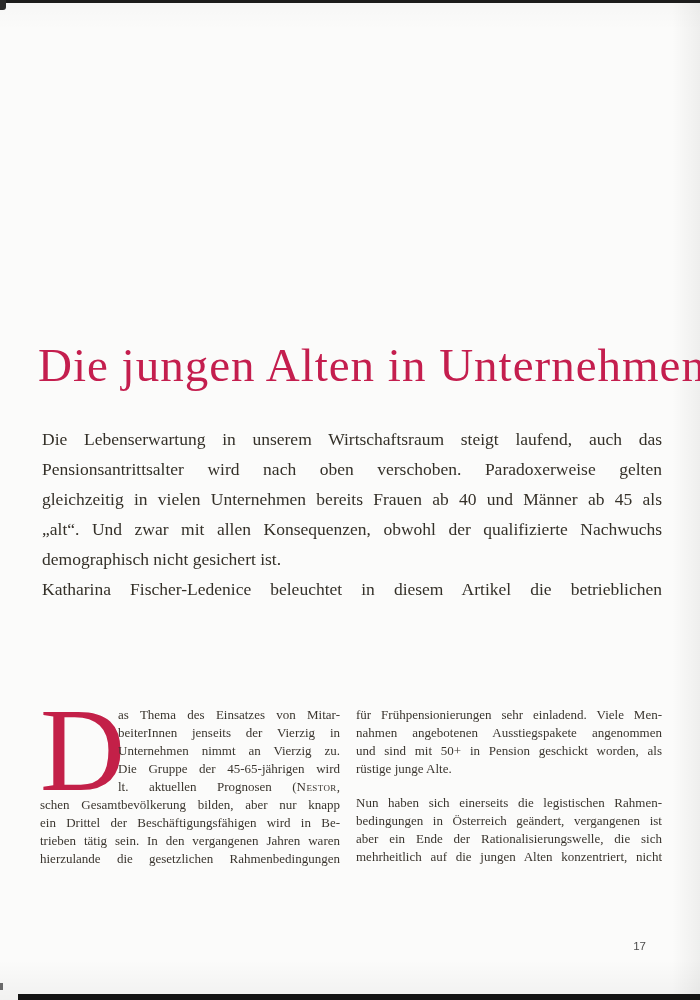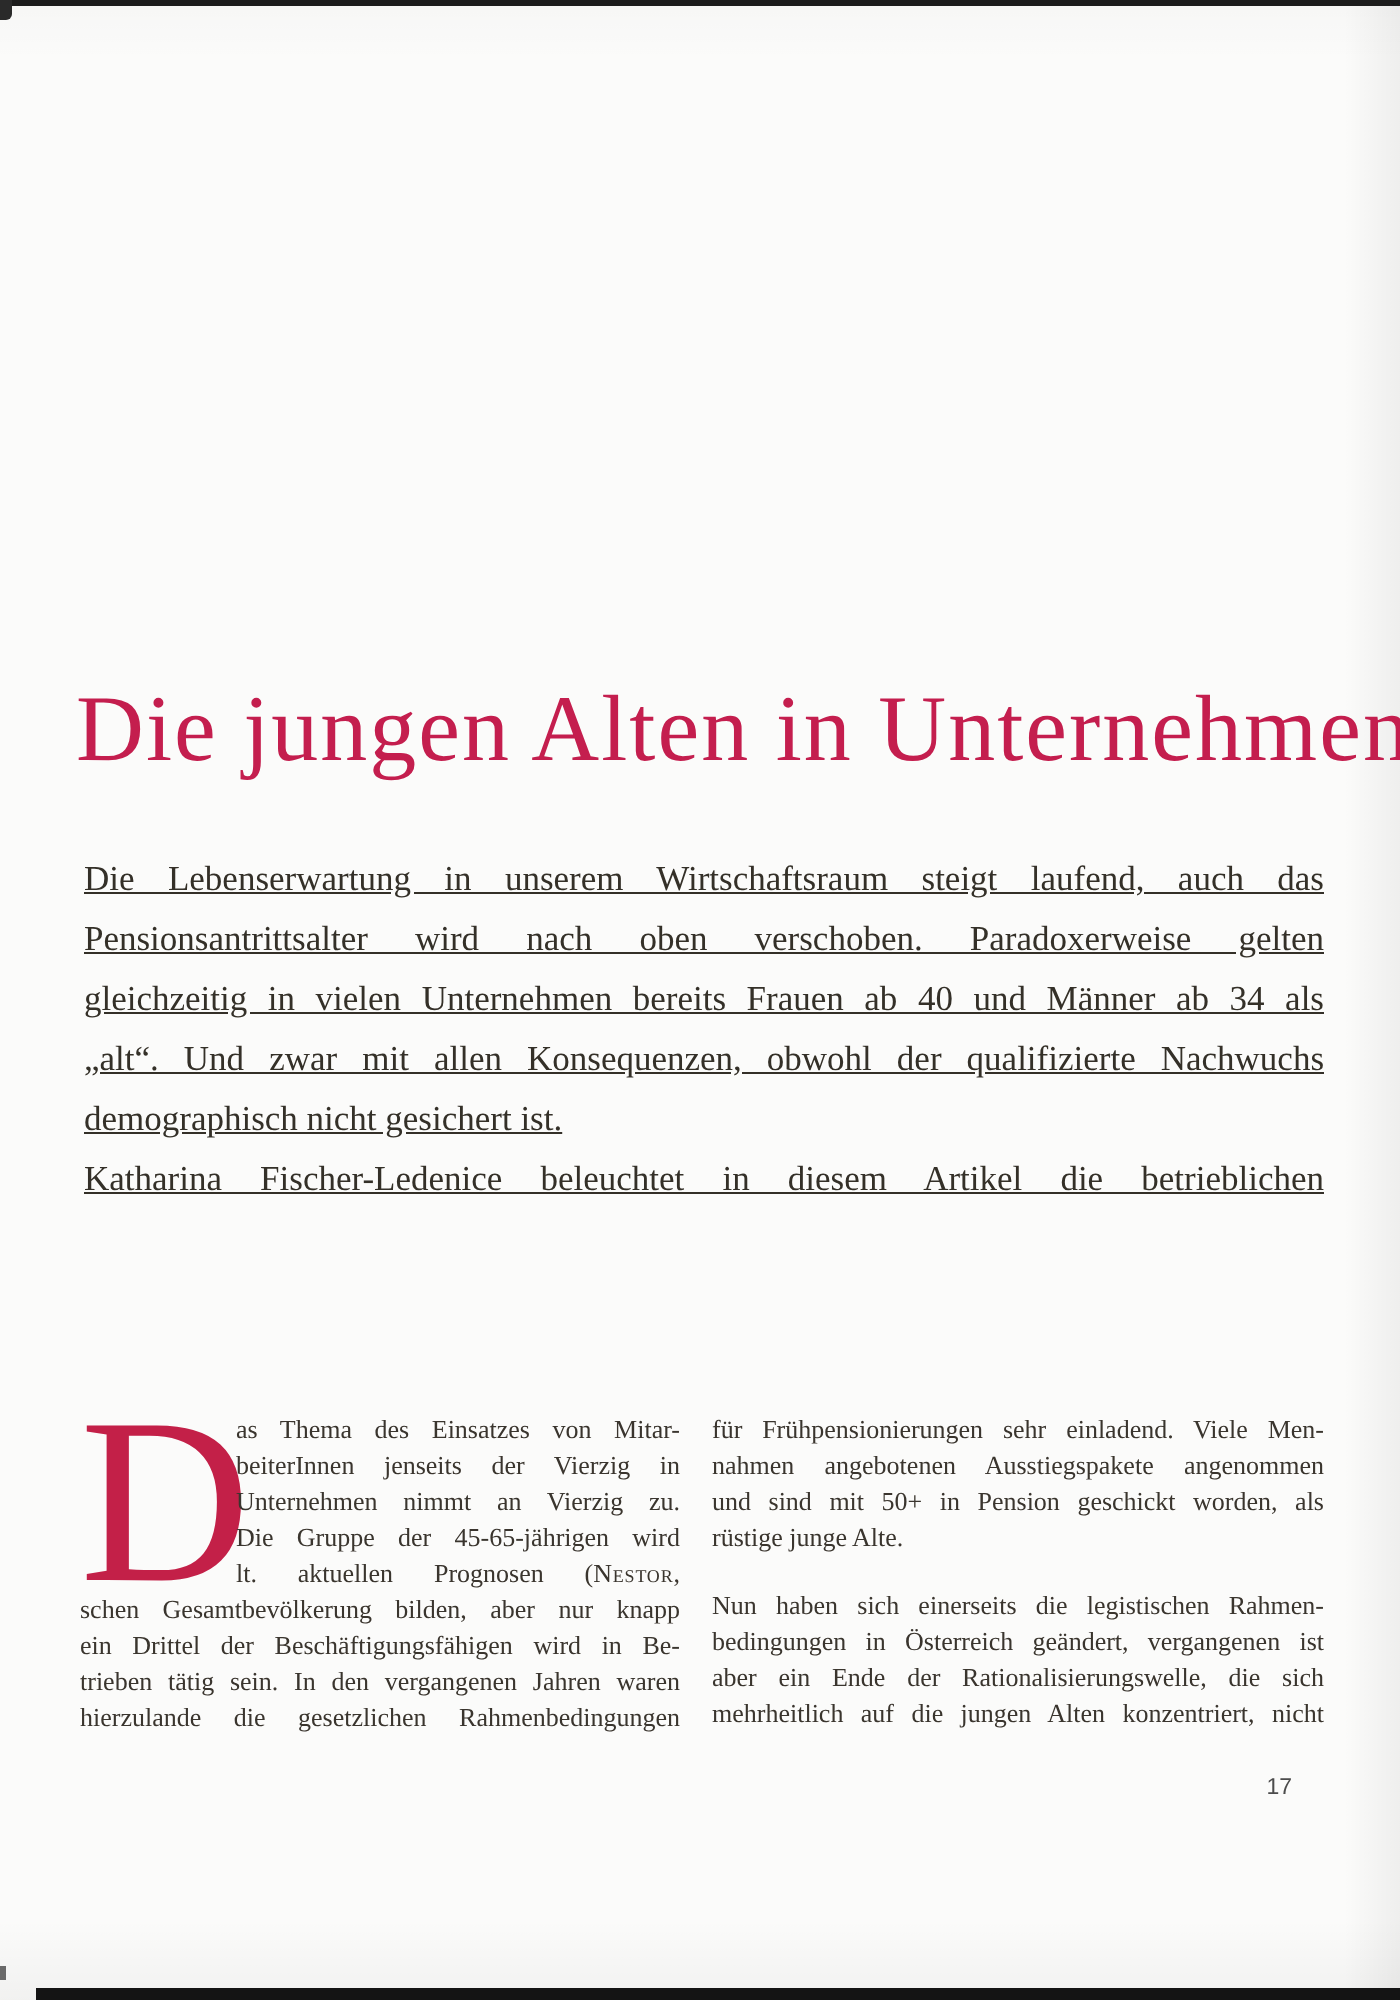--- a/index.html
+++ b/index.html
@@ -50,21 +50,21 @@
   
   .intro {
     position: absolute;
     top: 424px; left: 42px; width: 620px;
     font-size: 17.5px;
     color: #343028;
   }
   .intro .line {
     height: 30px; line-height: 30px;
     text-align: justify; text-align-last: justify;
-    white-space: normal; overflow: hidden; text-decoration: underline;
+    white-space: normal; overflow: hidden;
   }
   .intro .line.end { text-align-last: left; }
 
   
   .columns {
     position: absolute;
     top: 706px; left: 40px;
     display: flex; gap: 16px;
     color: #3a352e;
     font-size: 13px;
@@ -83,41 +83,41 @@
     font-size: 118px; line-height: 90px;
     color: #c32048;
     font-family: "Liberation Serif", "DejaVu Serif", serif;
   }
   .sc { font-variant: small-caps; letter-spacing: 0.4px; }
   .para-gap { height: 16px; }
 
   
   .page-number {
     position: absolute;
-    top: 888px; left: 626px; width: 20px;
+    top: 940px; left: 626px; width: 20px;
     text-align: right;
     font-family: "Liberation Sans", sans-serif;
     font-size: 11.5px;
     color: #4c4c4c;
   }
 </style>
 </head>
 <body>
 
 <div class="page">
 
   <div class="top-bar"></div>
   <div class="artifact-topleft"></div>
 
   <h1 class="title">Die jungen Alten in Unternehmen</h1>
 
   <div class="intro">
     <div class="line">Die Lebenserwartung in unserem Wirtschaftsraum steigt laufend, auch das</div>
     <div class="line">Pensionsantrittsalter wird nach oben verschoben. Paradoxerweise gelten</div>
-    <div class="line">gleichzeitig in vielen Unternehmen bereits Frauen ab 40 und Männer ab 34 als</div>
+    <div class="line">gleichzeitig in vielen Unternehmen bereits Frauen ab 40 und Männer ab 45 als</div>
     <div class="line">„alt“. Und zwar mit allen Konsequenzen, obwohl der qualifizierte Nachwuchs</div>
     <div class="line end">demographisch nicht gesichert ist.</div>
     <div class="line">Katharina Fischer-Ledenice beleuchtet in diesem Artikel die betrieblichen</div>
   </div>
 
   <div class="columns">
 
     <div class="col left">
       <span class="dropcap">D</span>
       <div class="bline">as Thema des Einsatzes von Mitar-</div>

